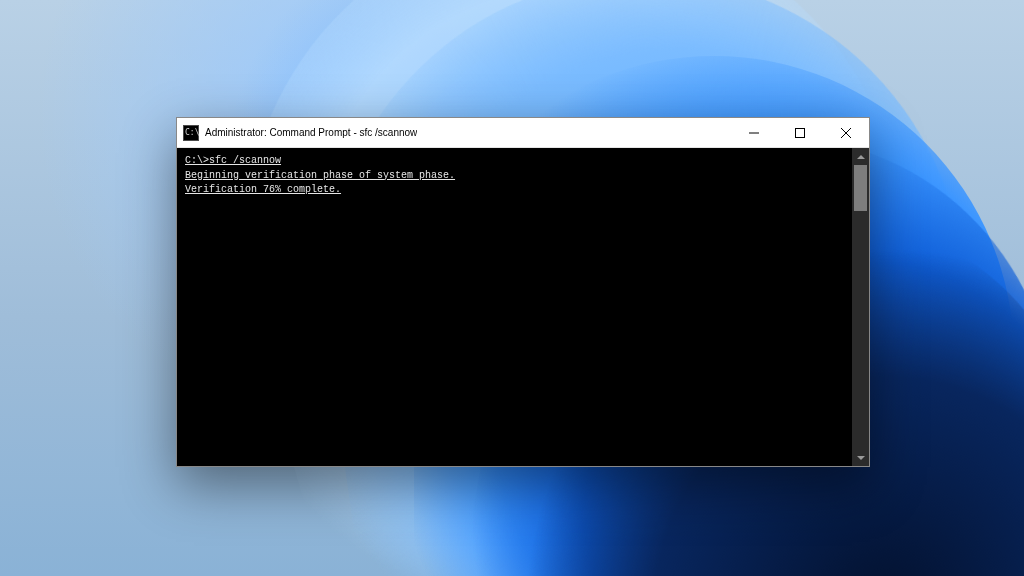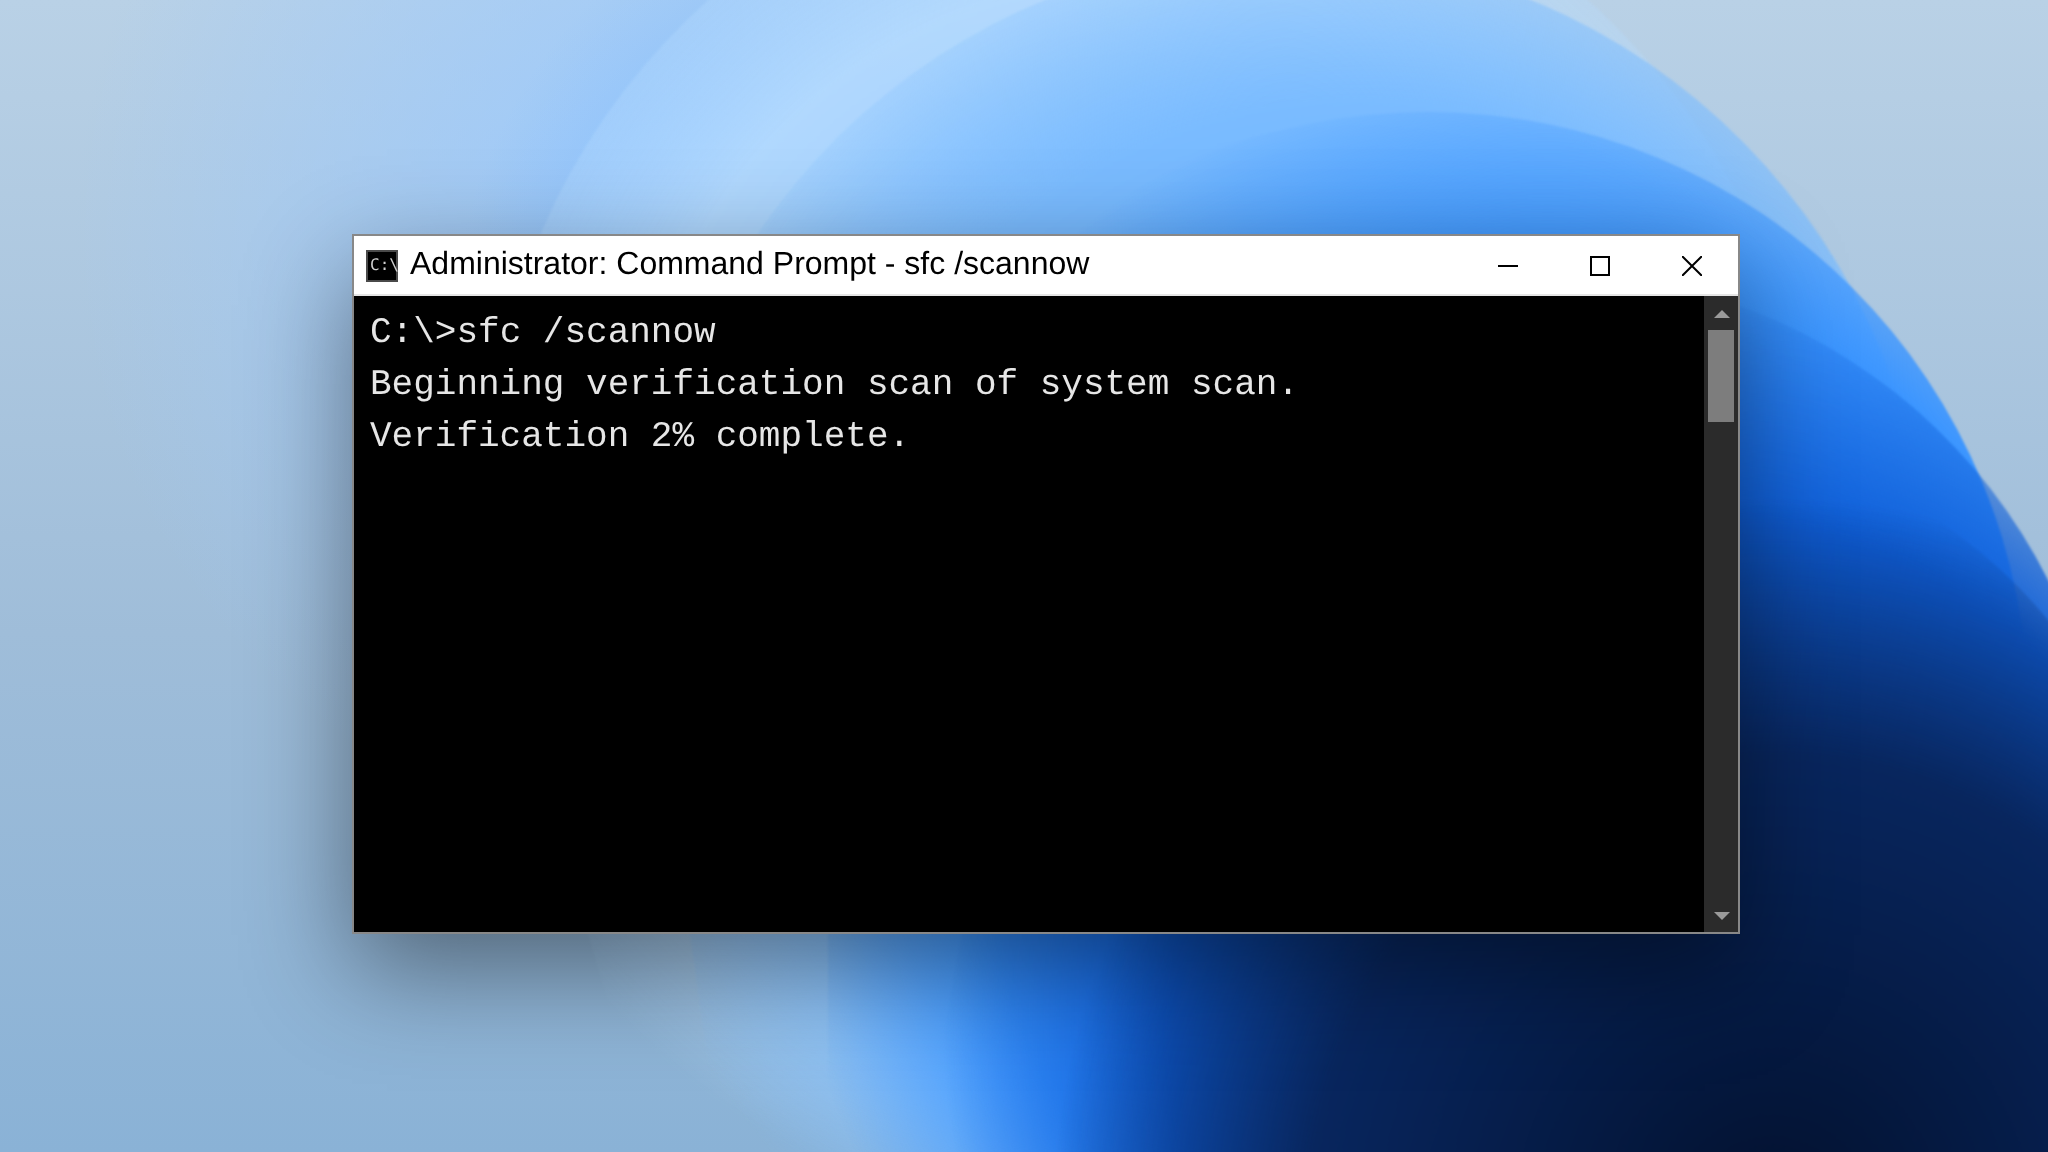--- a/index.html
+++ b/index.html
@@ -82,21 +82,21 @@
       border: 1px solid #4a4a4a;
       display: flex; align-items: center; justify-content: flex-start;
       padding-left: 1px;
       flex-shrink: 0;
     }
     .app-icon span {
       color: #cfcfcf;
       font: 8px/1 Consolas, monospace;
     }
     .title-text {
-      font-size: 16px;
+      font-size: 10px;
       color: #000;
       white-space: nowrap;
       overflow: hidden;
       text-overflow: ellipsis;
     }
     .window-controls {
       display: flex;
       height: 100%;
     }
     .ctrl {
@@ -116,24 +116,25 @@
       flex: 1;
       background: #000;
       position: relative;
       display: flex;
     }
     .terminal {
       flex: 1;
       padding: 6px 8px 6px 8px;
       color: #e6e6e6;
       font-family: Consolas, "Courier New", monospace;
-      font-size: 18px;
+      font-size: 10px;
       line-height: 1.45;
       white-space: pre-wrap;
       overflow: hidden;
+      text-decoration: underline;
     }
     .terminal .line { display: block; }
 
     .scrollbar {
       width: 17px;
       background: #2b2b2b;
       position: relative;
     }
     .sb-arrow {
       position: absolute;
@@ -187,21 +188,21 @@
       </button>
       <button class="ctrl close" title="Close">
         <svg viewBox="0 0 10 10">
             <path d="M0 0 L10 10 M10 0 L0 10"></path>
           </svg>
       </button>
     </div>
   </div>
 
   <div class="client">
-    <div class="terminal"><span class="line"><span>C:\&gt;</span><span>sfc /scannow</span></span><span class="line"></span><span class="line"></span><span class="line">Beginning verification scan of system scan.</span><span class="line">Verification 2% complete.</span></div>
+    <div class="terminal"><span class="line"><span>C:\&gt;</span><span>sfc /scannow</span></span><span class="line"></span><span class="line"></span><span class="line">Beginning verification phase of system phase.</span><span class="line">Verification 76% complete.</span></div>
 
     <div class="scrollbar">
       <div class="sb-arrow top">
         <svg viewBox="0 0 8 8">
             <path d="M0 6 L4 2 L8 6 Z"></path>
           </svg>
       </div>
       <div class="sb-thumb"></div>
       <div class="sb-arrow bottom">
         <svg viewBox="0 0 8 8">

